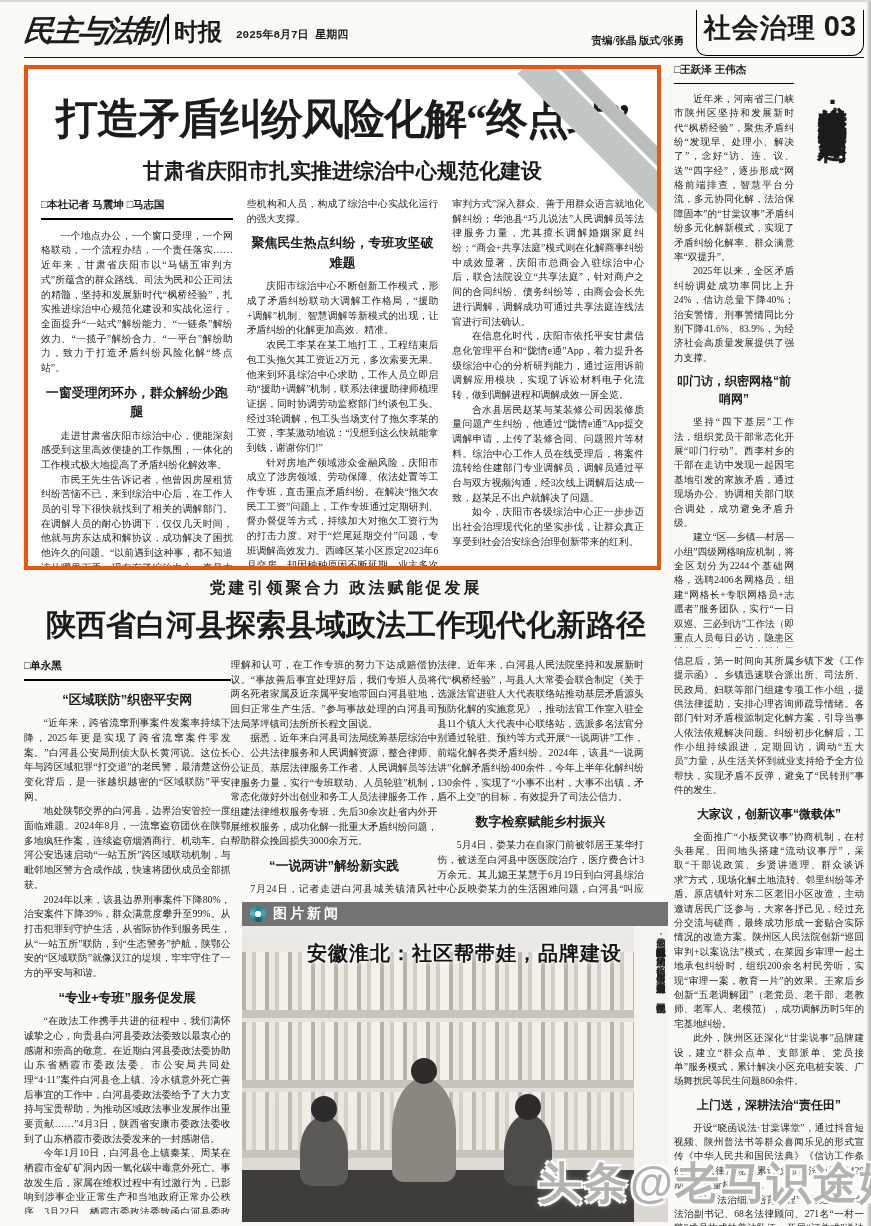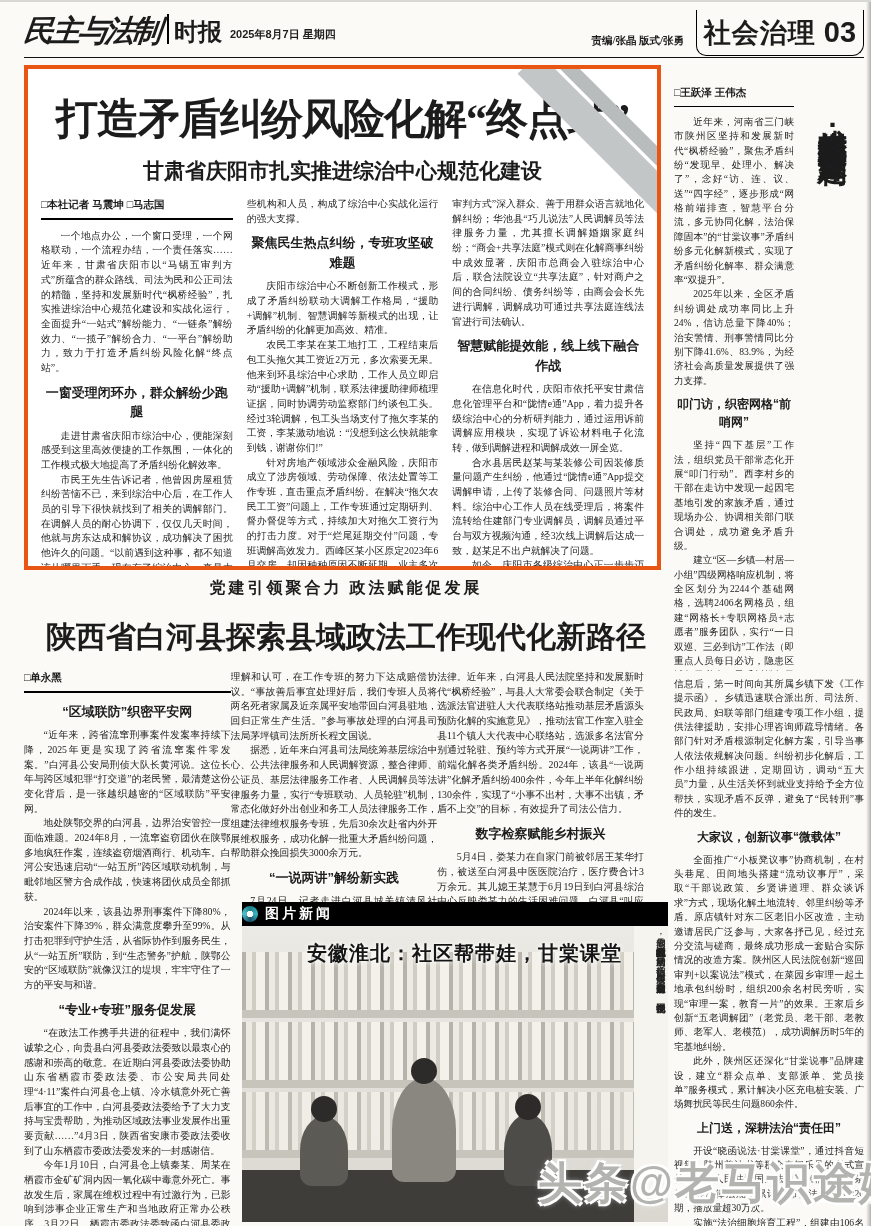--- a/index.html
+++ b/index.html
@@ -10,26 +10,26 @@
   .page::after { content:""; position:absolute; top:0; right:0; width:5px; height:100%;
           background:linear-gradient(90deg, rgba(0,0,0,0), rgba(90,90,90,.45)); }
 
   
   .header { position:absolute; left:24px; top:8px; width:840px; height:46px; }
   .masthead { position:absolute; left:0; top:4px; display:flex; align-items:flex-end; }
   .mh-script { font-size:30px; font-weight:900; font-style:italic; letter-spacing:-3px;
                transform:skewX(-6deg); line-height:1; }
   .mh-bar { width:2px; height:30px; background:#000; margin:0 5px 2px 8px; }
   .mh-suffix { font-size:24px; font-weight:900; line-height:1; margin-bottom:2px; }
-  .mh-date { font-size:11px; font-weight:bold; margin:0 0 4px 8px; font-family:Liberation Sans, sans-serif; }
+  .mh-date { font-size:11px; font-weight:bold; margin:0 0 4px 14px; font-family:Liberation Mono, monospace; }
   .editors { position:absolute; right:180px; top:24px; font-size:10.5px; font-weight:bold;
              font-family:Liberation Serif, serif; }
   .section-box { position:absolute; right:0; top:0; width:168px; height:46px;
              border:1.6px solid #000; border-top:none; border-radius:0 0 12px 10px;
-             display:flex; align-items:center; justify-content:center; gap:8px; background:#fbfaf6; }
+             display:flex; align-items:flex-start; justify-content:center; gap:8px; background:#fbfaf6; }
   .section-name { font-size:27px; font-weight:900; letter-spacing:1px; }
   .page-no { font-size:29px; font-weight:900; font-family:"Liberation Sans",sans-serif; }
   .header-rule { position:absolute; left:24px; top:55px; width:840px; border-top:1.6px solid #111; }
 
   
   .lead { position:absolute; left:24px; top:63px; width:637px; height:505px;
           border:4px solid #e95513; background:#fff; overflow:hidden; }
   .corner-ribbon { position:absolute; top:0; right:0; width:150px; height:150px; overflow:hidden; pointer-events:none; }
   .corner-ribbon .r1, .corner-ribbon .r2 { position:absolute; background:#b9bcbd; transform:rotate(45deg); }
   .corner-ribbon .r1 { width:240px; height:14px; top:26px; left:-24px; }
@@ -43,29 +43,29 @@
   .byline { font-size:10.5px; font-weight:bold; font-family:"Liberation Sans",sans-serif;
             border-bottom:2px solid #000; padding-bottom:5px; margin-bottom:9px; }
   .para { text-indent:2em; }
   .para.cont { text-indent:0; }
   .sub-h { font-size:13px; font-weight:900; text-align:center; margin:7px 0;
            font-family:"Liberation Sans",sans-serif; }
 
   
   .middle { position:absolute; left:24px; top:576px; width:644px; height:650px; overflow:hidden; }
   .kicker { text-align:center; font-size:16px; font-weight:bold; letter-spacing:3px; }
-  .mid-headline { text-align:center; font-size:30px; font-weight:900; margin-top:18px; letter-spacing:0px; }
+  .mid-headline { text-align:center; font-size:30px; font-weight:900; margin-top:6px; letter-spacing:0px; }
   .mid-cols { display:flex; gap:0; margin-top:12px; }
   .mcol { width:206.6px; overflow:hidden; font-size:9.8px; line-height:1.5; text-align:justify; }
   .mcol-tall { height:556px; }
   .mcol-short { height:236px; }
 
   
   .photo-news { position:absolute; left:218px; top:324px; width:426px; height:322px; }
-  .pn-bar { height:24px; background:#000000; display:flex; align-items:center; gap:7px; }
+  .pn-bar { height:24px; background:#737373; display:flex; align-items:center; gap:7px; padding-left:8px; }
   .pn-icon { width:16px; height:16px; border-radius:50%; flex:none;
              background: radial-gradient(circle at 50% 50%, #ffffff 0 3px, rgba(255,255,255,0) 3.5px),
                          conic-gradient(#1d7f8c, #36b3c4, #174f66, #4fc3d0, #1d7f8c); }
   .pn-label { color:#fff; font-size:14px; font-weight:900; letter-spacing:3px;
               font-family:"Liberation Sans",sans-serif; }
   .pn-photo { position:relative; height:296px; background:linear-gradient(#eceae4, #d9d7d0); overflow:hidden; }
   .shelf { position:absolute; left:0; right:34px; height:58px;
            background:repeating-linear-gradient(90deg,#b6b3aa 0 4px,#eceae3 4px 10px,#cfccc3 10px 14px,#f3f1ea 14px 23px); }
   .shelf.s1{top:26px;} .shelf.s2{top:96px;} .shelf.s3{top:166px; opacity:.8;}
   .board { position:absolute; left:0; right:34px; height:8px; background:#c7c4bb; }
@@ -81,21 +81,21 @@
               letter-spacing:1px; text-shadow:0 0 3px #fff, 0 0 6px #fff; }
   .pn-caption { position:absolute; top:0; right:0; width:34px; height:272px; background:#f5f4ef;
               writing-mode:vertical-rl; font-size:9.3px; line-height:1.22; padding:5px 2px;
               text-align:left; color:#222; }
   .pn-credit { font-weight:900; margin-top:8px; display:inline-block; }
 
   
   .sidebar { position:absolute; left:674px; top:60px; width:190px; height:1164px; overflow:hidden;
              font-size:9.6px; line-height:1.5; }
   .sb-byline { width:120px; font-size:10.5px; font-weight:bold; font-family:"Liberation Sans",sans-serif;
-             border-bottom:1.6px solid #000; padding-bottom:5px; margin-bottom:8px;margin-top:23px; }
+             border-bottom:1.6px solid #000; padding-bottom:5px; margin-bottom:8px; }
   .sb-top { display:flex; gap:4px; }
   .sb-narrow { width:120px; height:556px; overflow:hidden; text-align:justify; }
   .sb-vert { width:66px; height:556px; overflow:hidden; writing-mode:vertical-rl;
              font-size:29px; font-weight:900; letter-spacing:-2px; line-height:62px; text-align:left; }
   .sb-wide { margin-top:6px; height:584px; overflow:hidden; text-align:justify; }
   .sidebar .sub-h { font-size:12px; }
 
   
   .watermark { position:absolute; left:538px; top:1152px; z-index:40; white-space:nowrap;
                font-family:"Liberation Sans",sans-serif; font-size:44px; font-weight:900;
@@ -140,21 +140,20 @@
       <div class="lcol">
           <p class="para cont">些机构和人员，构成了综治中心实战化运行的强大支撑。</p>
           <h3 class="sub-h">聚焦民生热点纠纷，专班攻坚破难题</h3>
           <p class="para">庆阳市综治中心不断创新工作模式，形成了矛盾纠纷联动大调解工作格局，“援助+调解”机制、智慧调解等新模式的出现，让矛盾纠纷的化解更加高效、精准。</p>
           <p class="para">农民工李某在某工地打工，工程结束后包工头拖欠其工资近2万元，多次索要无果。他来到环县综治中心求助，工作人员立即启动“援助+调解”机制，联系法律援助律师梳理证据，同时协调劳动监察部门约谈包工头。经过3轮调解，包工头当场支付了拖欠李某的工资，李某激动地说：“没想到这么快就能拿到钱，谢谢你们!”</p>
           <p class="para">针对房地产领域涉众金融风险，庆阳市成立了涉房领域、劳动保障、依法处置等工作专班，直击重点矛盾纠纷。在解决“拖欠农民工工资”问题上，工作专班通过定期研判、督办督促等方式，持续加大对拖欠工资行为的打击力度。对于“烂尾延期交付”问题，专班调解高效发力。西峰区某小区原定2023年6月交房，却因种种原因不断延期，业主多次维权。由专班牵头组织业主代表，住建部门每月召开快速调解会通报进度，同时邀请律师为业主讲解法律知识。最终，该小区于2024年3月交付，开发商支付了违约金，业主们满意而归。</p>
         </div>
       <div class="lcol">
         <div>
             <p class="para cont">审判方式”深入群众、善于用群众语言就地化解纠纷；华池县“巧儿说法”人民调解员等法律服务力量，尤其擅长调解婚姻家庭纠纷；“商会+共享法庭”模式则在化解商事纠纷中成效显著，庆阳市总商会入驻综治中心后，联合法院设立“共享法庭”，针对商户之间的合同纠纷、债务纠纷等，由商会会长先进行调解，调解成功可通过共享法庭连线法官进行司法确认。</p>
-            <h3 class="sub-h">智慧赋能提效能，线上线下融合作战</h3>
             <p class="para">在信息化时代，庆阳市依托平安甘肃信息化管理平台和“陇情e通”App，着力提升各级综治中心的分析研判能力，通过运用诉前调解应用模块，实现了诉讼材料电子化流转，做到调解进程和调解成效一屏全览。</p>
             <p class="para">合水县居民赵某与某装修公司因装修质量问题产生纠纷，他通过“陇情e通”App提交调解申请，上传了装修合同、问题照片等材料。综治中心工作人员在线受理后，将案件流转给住建部门专业调解员，调解员通过平台与双方视频沟通，经3次线上调解后达成一致，赵某足不出户就解决了问题。</p>
             <p class="para">如今，庆阳市各级综治中心正一步步迈出社会治理现代化的坚实步伐，让群众真正享受到社会治安综合治理创新带来的红利。</p>
           </div>
 
       </div>
     </div>
   </div>
 
   <div class="middle">
@@ -199,21 +198,21 @@
         <div class="table"></div>
         <div class="person p-kid1">
             <span class="head"></span>
           </div>
         <div class="person p-woman">
             <span class="head"></span>
           </div>
         <div class="person p-kid2">
             <span class="head"></span>
           </div>
-        <div class="pn-title">安徽淮北：社区帮带娃，甘棠课堂</div>
+        <div class="pn-title">安徽淮北：社区帮带娃，品牌建设</div>
         <div class="pn-caption">
           <span>暑假期间，安徽省淮北市相山区东街道机厂社区引导志愿者积极为社区儿童提供读书学习、娱乐活动的空间，让孩子们在“家门口”快乐度暑假。图为党员志愿者陪同孩子一起读书。</span>
           <span class="pn-credit">视觉中国</span>
         </div>
       </div>
     </div>
   </div>
 
   <div class="sidebar">
     <div class="sb-byline">□王跃泽 王伟杰</div>

